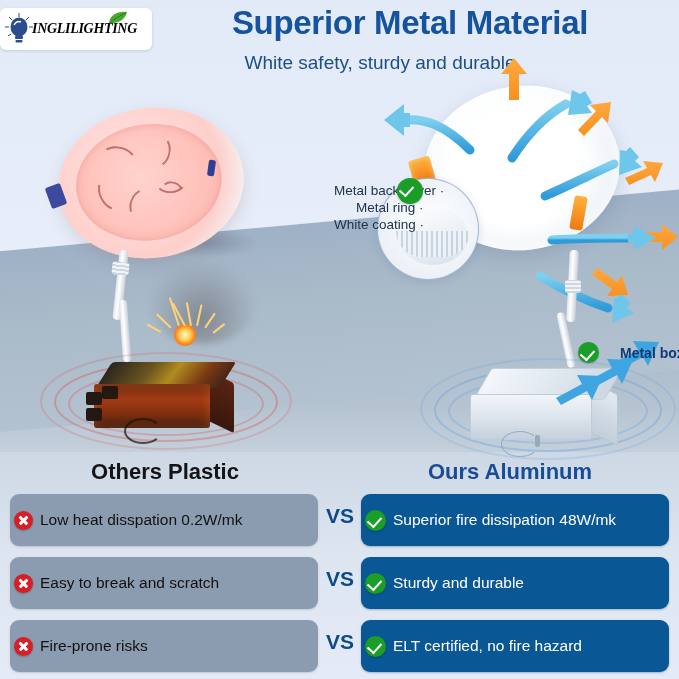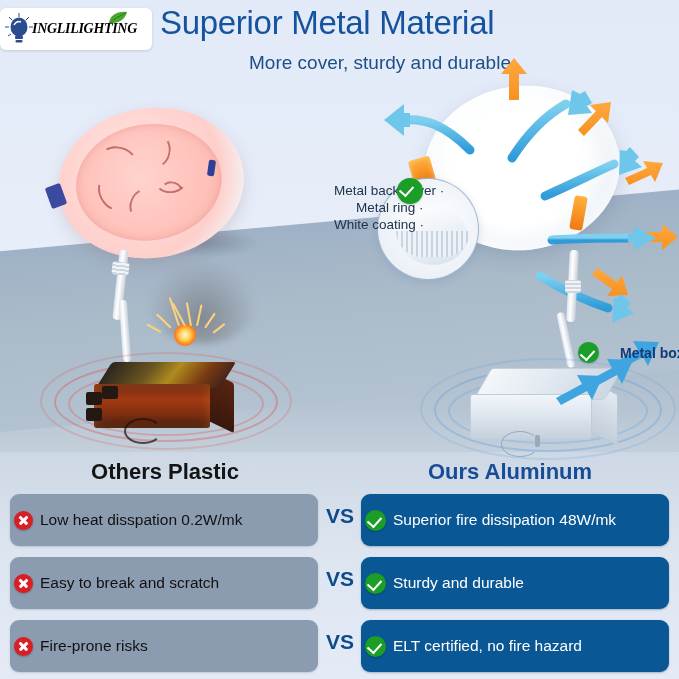--- a/index.html
+++ b/index.html
@@ -23,22 +23,22 @@
 
   
   .logo-box{position:absolute;left:0px;top:8px;width:152px;height:42px;
     background:#ffffff;border-radius:6px;display:flex;align-items:center;
     box-shadow:0 1px 3px rgba(40,60,90,.18);overflow:hidden;}
   .logo-bulb{position:relative;width:30px;height:34px;margin-left:4px;flex:none;}
   .logo-txt{font-family:"Liberation Serif",serif;font-style:italic;font-weight:700;
     font-size:14px;color:#000000;letter-spacing:-.3px;white-space:nowrap;margin-left:-2px;}
   .leaf{position:absolute;left:107px;top:3px;}
 
-  .title{position:absolute;left:160px;top:4px;width:500px;text-align:left;
-    font-size:33px;font-weight:400;color:#15539e;letter-spacing:-.3px;white-space:nowrap;}
+  .title{position:absolute;left:160px;top:4px;width:500px;text-align:center;
+    font-size:33px;font-weight:700;color:#15539e;letter-spacing:-.3px;white-space:nowrap;}
   .subtitle{position:absolute;left:160px;top:52px;width:440px;text-align:center;
     font-size:19px;color:#1d4f87;white-space:nowrap;}
 
   
   .stage{position:absolute;left:0;top:0;width:679px;height:460px;}
 
   
   .pl-light{position:absolute;left:58px;top:108px;width:186px;height:150px;
     border-radius:50%/50%;
     background:radial-gradient(circle at 42% 42%, #ffe9e8 0%, #ffd7d4 40%, #fdcfcb 62%, #f6efef 80%, #ffffff 100%);
@@ -201,21 +201,21 @@
     <div class="logo-txt">INGLILIGHTING</div>
     <div class="leaf">
       <svg width="22" height="16" viewBox="0 0 22 16">
         <path d="M20 1 C10 0 3 4 2 12 C9 13 18 10 20 1 Z" fill="#4aa832"></path>
         <path d="M19 2 C12 5 7 8 3 12" stroke="#2e7a1e" stroke-width="1" fill="none"></path>
       </svg>
     </div>
   </div>
 
   <div class="title">Superior Metal Material</div>
-  <div class="subtitle">More cover, sturdy and durable</div>
+  <div class="subtitle">White safety, sturdy and durable</div>
 
   <div class="stage">
 
     <div class="pl-shadow"></div>
     <div class="pl-light">
       <div class="pl-inner"></div>
       <div class="crack" style="left:44px;top:34px;width:34px;height:26px;transform:rotate(20deg);"></div>
       <div class="crack" style="left:86px;top:30px;width:30px;height:24px;transform:rotate(110deg);"></div>
       <div class="crack" style="left:96px;top:58px;width:30px;height:26px;transform:rotate(185deg);"></div>
       <div class="crack" style="left:36px;top:64px;width:34px;height:26px;transform:rotate(250deg);"></div>

